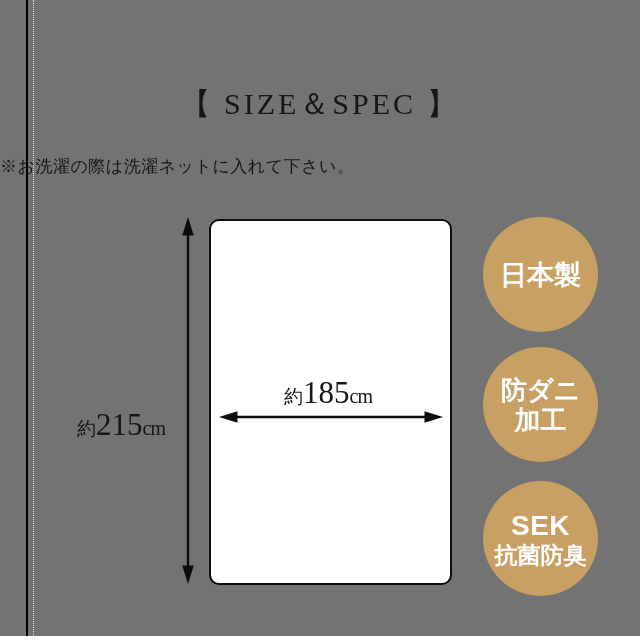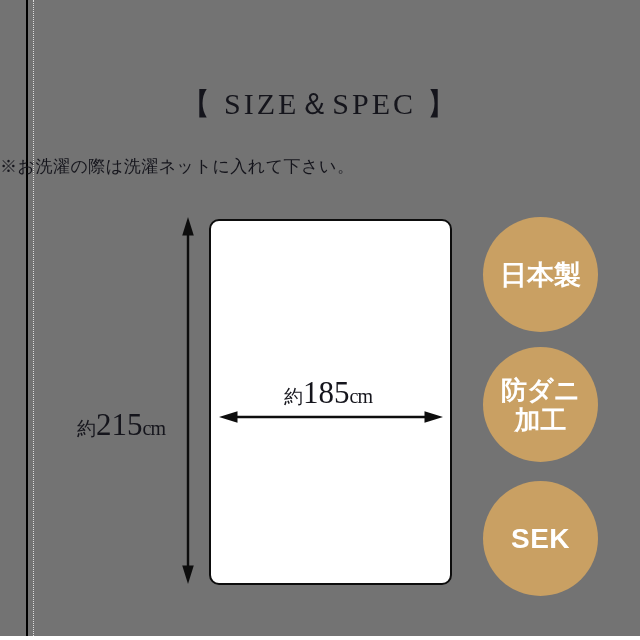--- a/index.html
+++ b/index.html
@@ -169,15 +169,16 @@
     <span class="badge-line-single">日本製</span>
   </div>
 
   <div class="badge badge-2">
     <span class="badge-line-double">防ダニ</span>
     <span class="badge-line-double">加工</span>
   </div>
 
   <div class="badge badge-3">
     <span class="badge-line-latin">SEK</span>
+    <span class="badge-line-small">抗菌防臭</span>
   </div>
 
 </div>
 
 </body></html>

